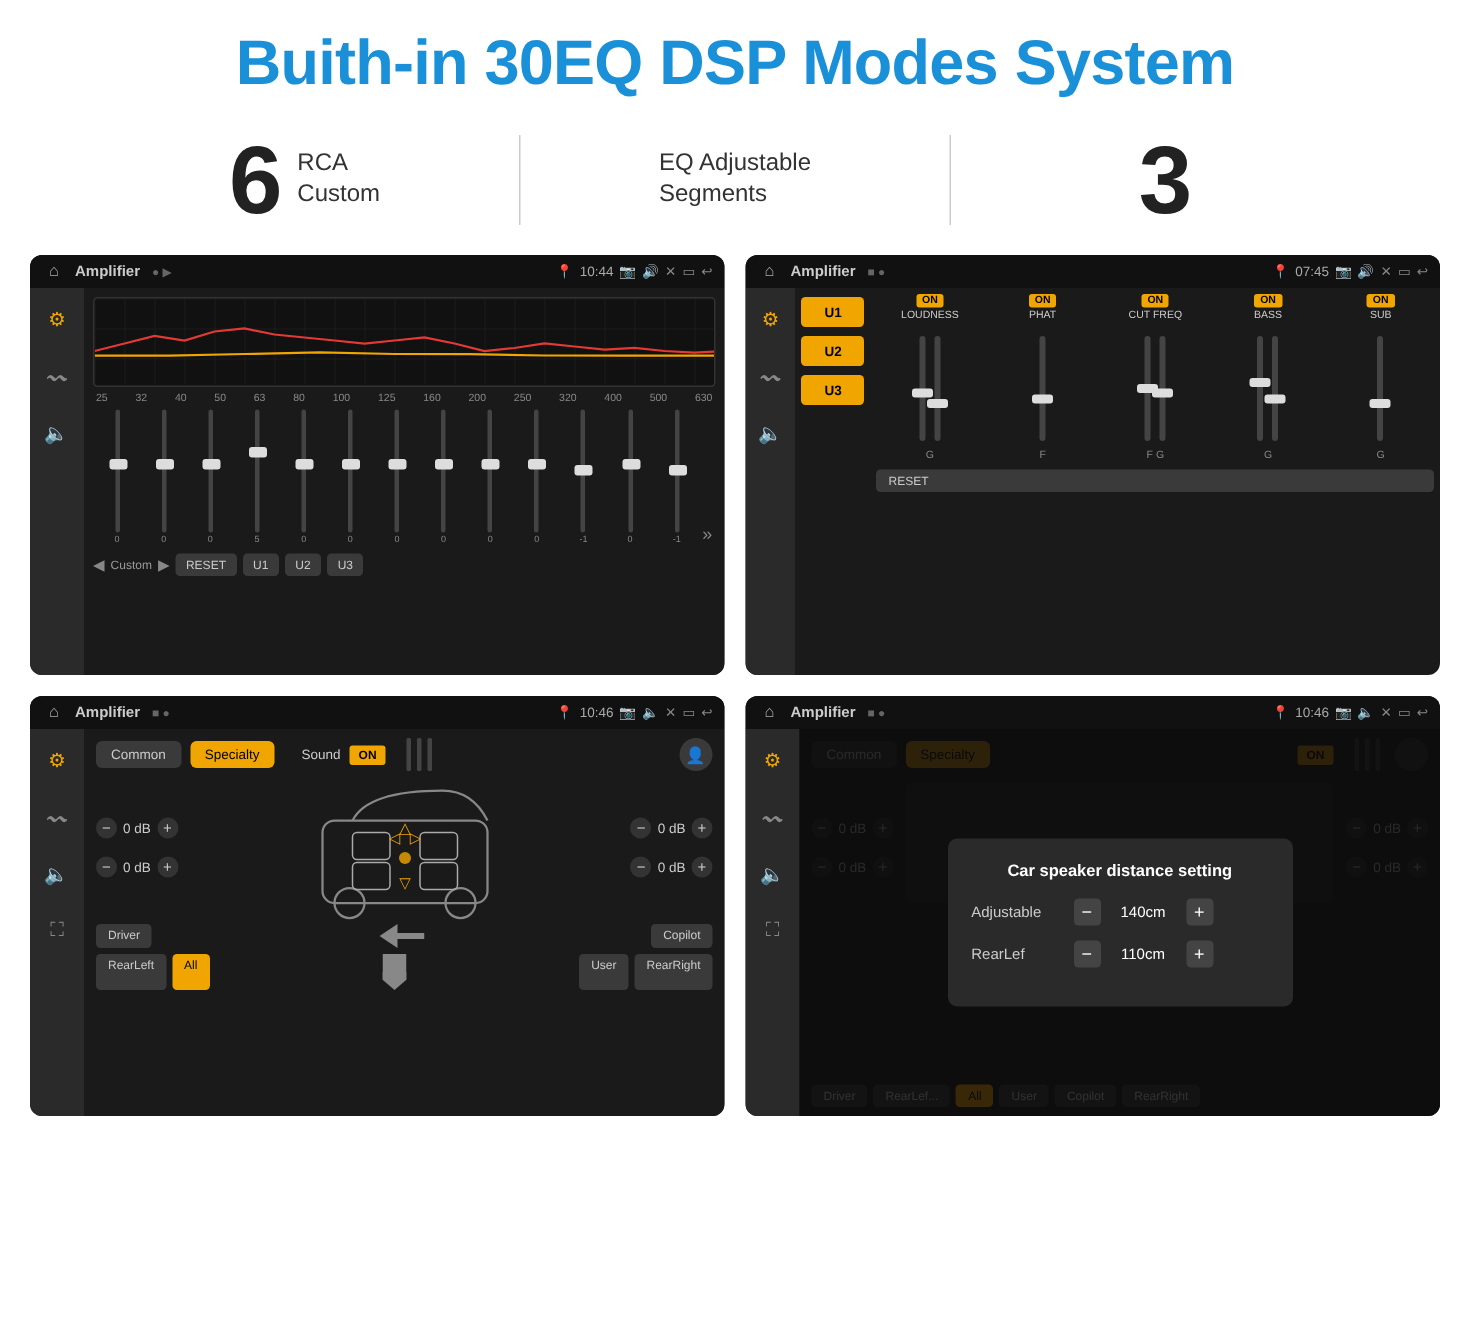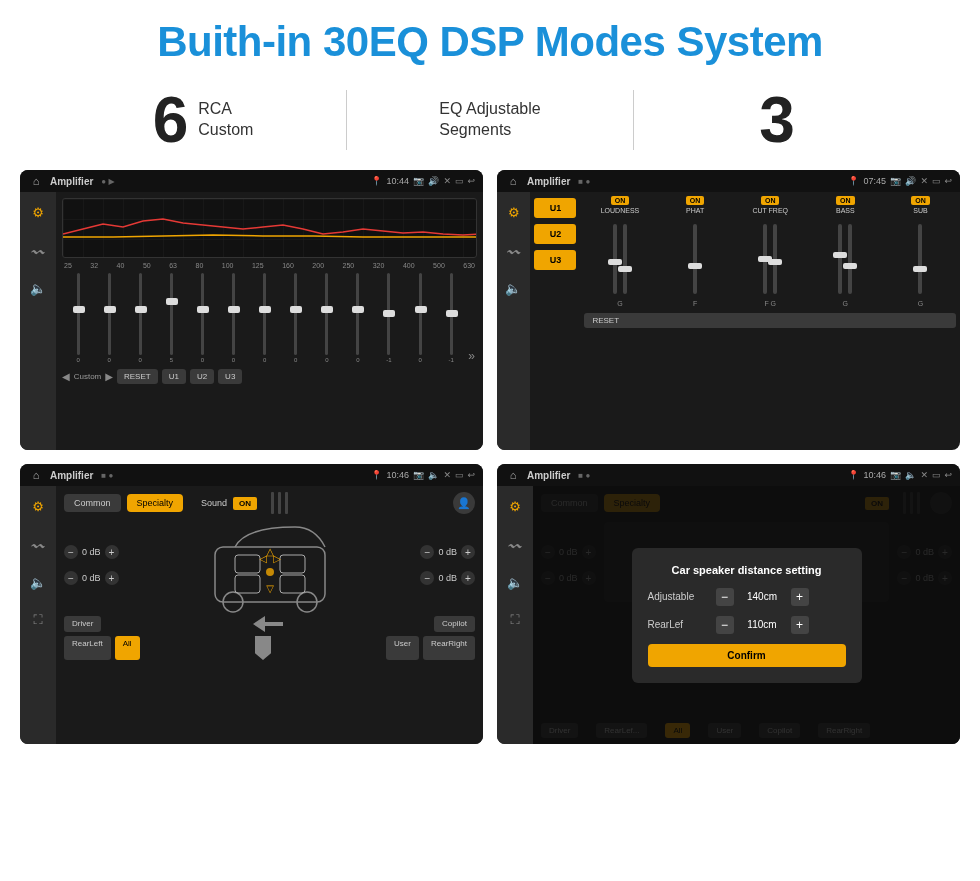--- a/index.html
+++ b/index.html
@@ -960,25 +960,24 @@
 
             <div class="dialog-row">
               <span class="dialog-field-label">RearLef</span>
               <div class="dialog-control">
                 <div class="dialog-minus">−</div>
                 <span class="dialog-value">110cm</span>
                 <div class="dialog-plus">+</div>
               </div>
             </div>
 
-            <div class="dialog-confirm">Confirm</div>
-          </div>
-        </div>
-
-        <div style="position:absolute;bottom:6px;left:8px;right:8px;display:flex;gap:18px;opacity:0.4;">
+          </div>
+        </div>
+
+        <div style="position:absolute;bottom:6px;left:8px;right:8px;display:flex;gap:4px;opacity:0.4;">
           <div class="fader-btn">Driver</div>
           <div class="fader-btn">RearLef...</div>
           <div class="fader-btn highlight">All</div>
           <div class="fader-btn">User</div>
           <div class="fader-btn">Copilot</div>
           <div class="fader-btn">RearRight</div>
         </div>
       </div>
     </div>
   </div>

